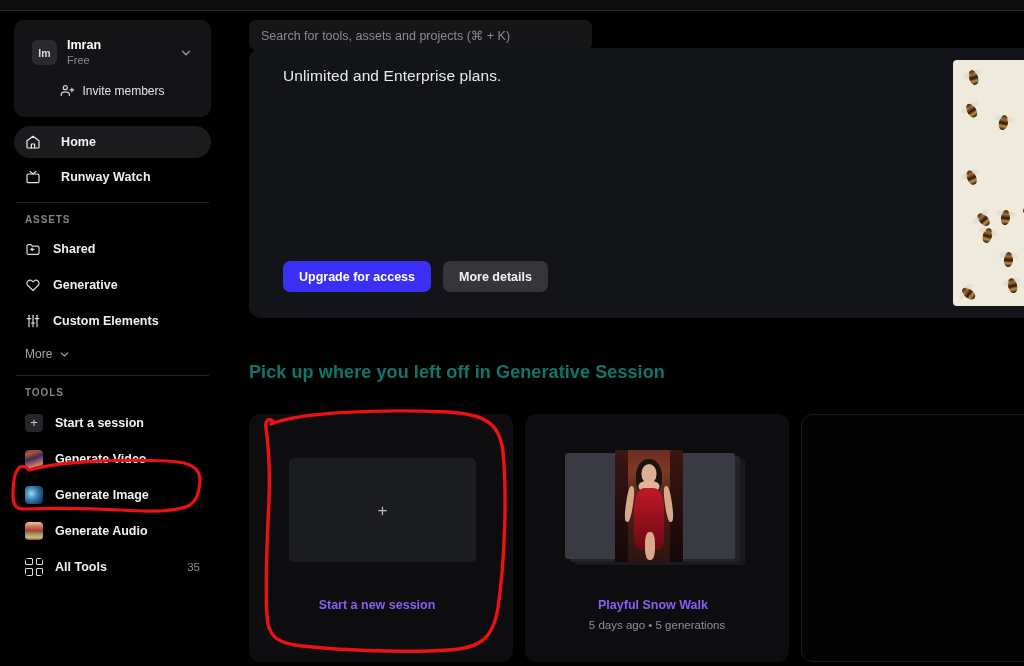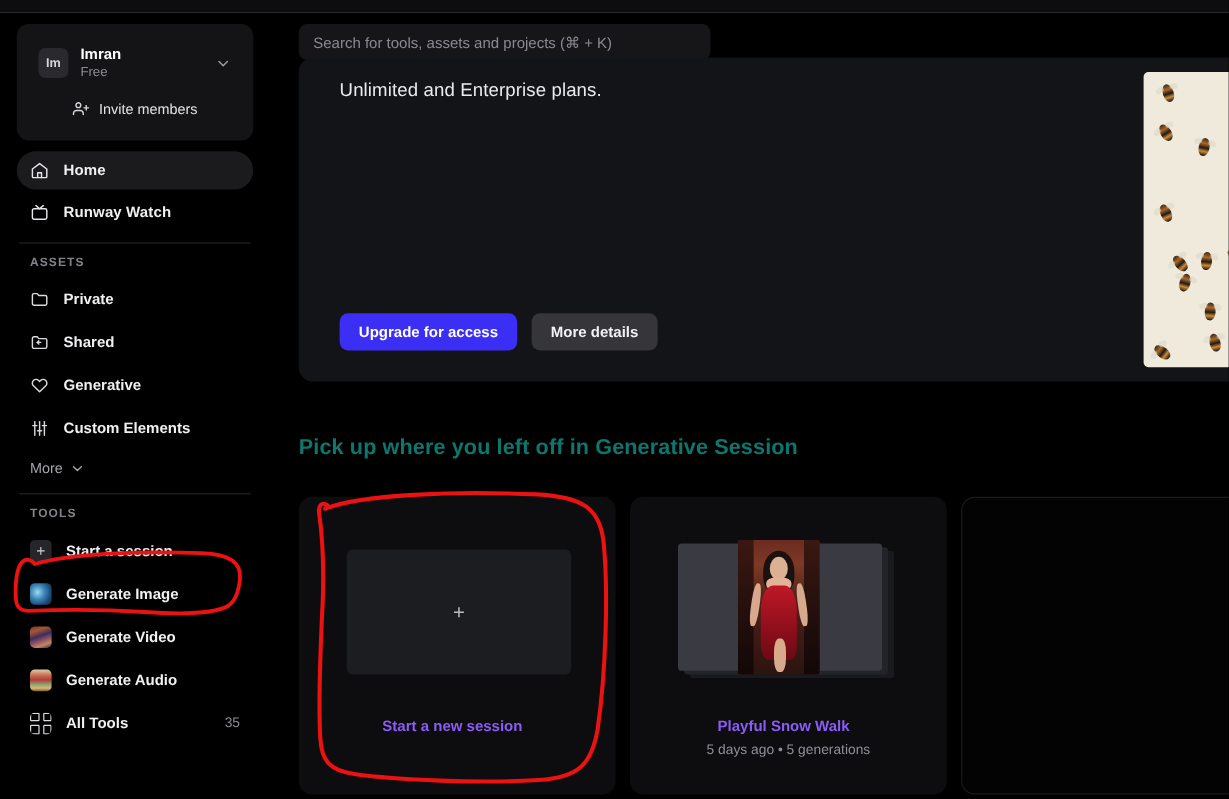--- a/index.html
+++ b/index.html
@@ -102,21 +102,21 @@
   }
   .invite-row .lbl {
     font-size: 12px;
     color: #e3e3e7;
     font-weight: 500;
   }
 
   .nav-item {
     display: flex;
     align-items: center;
-    gap: 12px;
+    gap: 20px;
     height: 32px;
     padding: 6px 11px;
     border-radius: 16px;
     cursor: pointer;
     margin-bottom: 3px;
   }
   .nav-item.active { background: #1b1b1e; }
   .nav-item .lbl {
     font-size: 12.5px;
     color: #f0f0f3;
@@ -540,26 +540,20 @@
         <rect x="3" y="7.5" width="18" height="13" rx="2"></rect>
         <polyline points="7.5 3.5 12 7.5 16.5 3.5"></polyline>
       </svg>
       <span class="lbl">Runway Watch</span>
     </div>
 
     <div class="divider"></div>
 
     <div class="sec-label">ASSETS</div>
 
-    <div class="asset-item">
-      <svg class="ico" viewBox="0 0 24 24" fill="none" stroke="currentColor" stroke-width="1.8" stroke-linecap="round" stroke-linejoin="round">
-        <path d="M3 7.5a2 2 0 0 1 2-2h4l2 2.3h8a2 2 0 0 1 2 2v8.2a2 2 0 0 1-2 2H5a2 2 0 0 1-2-2z"></path>
-      </svg>
-      <span class="lbl">Private</span>
-    </div>
 
     <div class="asset-item">
       <svg class="ico" viewBox="0 0 24 24" fill="none" stroke="currentColor" stroke-width="1.8" stroke-linecap="round" stroke-linejoin="round">
         <path d="M3 7.5a2 2 0 0 1 2-2h4l2 2.3h8a2 2 0 0 1 2 2v8.2a2 2 0 0 1-2 2H5a2 2 0 0 1-2-2z"></path>
         <path d="M13.5 12.5H9"></path>
         <polyline points="11 10.6 9 12.5 11 14.4"></polyline>
       </svg>
       <span class="lbl">Shared</span>
     </div>
 
@@ -592,27 +586,27 @@
     <div class="divider"></div>
 
     <div class="sec-label">TOOLS</div>
 
     <div class="tool-item">
       <span class="thumb thumb-plus">+</span>
       <span class="lbl">Start a session</span>
     </div>
 
     <div class="tool-item">
+      <span class="thumb thumb-video"></span>
+      <span class="lbl">Generate Video</span>
+    </div>
+
+    <div class="tool-item">
       <span class="thumb thumb-image"></span>
       <span class="lbl">Generate Image</span>
-    </div>
-
-    <div class="tool-item">
-      <span class="thumb thumb-video"></span>
-      <span class="lbl">Generate Video</span>
     </div>
 
     <div class="tool-item">
       <span class="thumb thumb-audio"></span>
       <span class="lbl">Generate Audio</span>
     </div>
 
     <div class="tool-item">
       <span class="thumb thumb-grid">
         <i></i>

